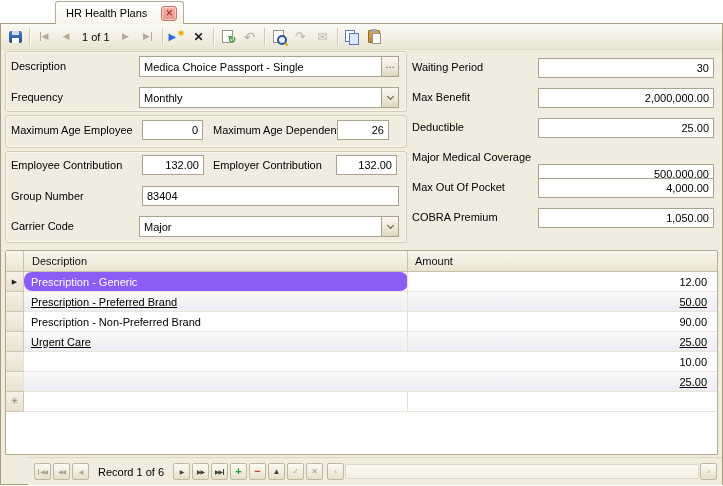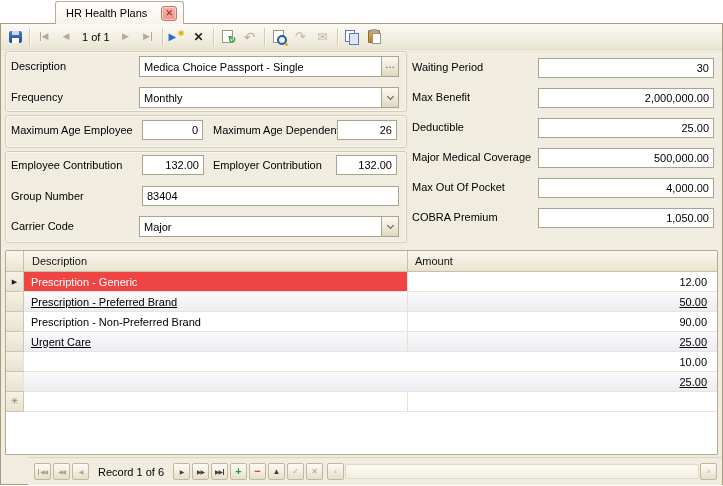--- a/index.html
+++ b/index.html
@@ -73,21 +73,21 @@
   .gh-desc { width:384px; flex:0 0 auto; display:flex; align-items:center; padding-left:8px; border-right:1px solid #c9c0a8; color:#111; }
   .gh-amt { flex:1; display:flex; align-items:center; padding-left:7px; color:#111; }
   .grow { display:flex; height:20px; border-bottom:1px solid #e9e6d9; background:#fff; }
   .grow.alt { background:linear-gradient(180deg,#fafafc 0%,#ededf3 100%);text-decoration:underline; }
   .gc-sel { width:18px; flex:0 0 auto; background:linear-gradient(180deg,#f5f2e8,#e7e2cf); border-right:1px solid #cfc7ae; border-bottom:1px solid #cfc7ae; margin-bottom:-1px;
             display:flex; align-items:center; justify-content:center; }
   .gc-sel .mark { font-size:7px; color:#222; line-height:1; }
   .gc-sel .star { font-size:9px; color:#867c60; line-height:1; }
   .gc-desc { width:384px; flex:0 0 auto; display:flex; align-items:center; padding-left:7px; white-space:nowrap; overflow:hidden; }
   .gc-amt { flex:1; display:flex; align-items:center; justify-content:flex-end; padding-right:10px; border-left:1px solid #e6e3d4; margin-left:-1px; }
-  .grow.sel .gc-desc { background:#ef4444; color:#fff; }
+  .grow.sel .gc-desc { background:#8b5cf6; color:#fff;border-radius:8px; }
 
   
   .navbar { position:absolute; left:0; right:0; top:433px; height:28px; background:#f0ede0; border-top:1px solid #dcd5c1;
             display:flex; align-items:center; padding:0 5px 0 6px; gap:2px;margin-left:27px; }
   .nbtn { width:17px; height:17px; flex:0 0 auto; display:flex; align-items:center; justify-content:center;
           background:linear-gradient(180deg,#fcfaf4 0%,#f0ecdd 55%,#e5dfcb 100%); border:1px solid #c1b8a0; border-radius:2px; }
   .nbtn span { font-size:6px; line-height:1; letter-spacing:-1px; }
   .n-dis span { color:#aca392; }
   .n-en span { color:#43403a; }
   .nbtn .big { font-size:11px; font-weight:bold; letter-spacing:0; }
@@ -188,21 +188,21 @@
       <span class="fbtn">
           <span class="chev"></span>
         </span>
     </div>
 
     <div class="lbl" style="left:10px;top:100px;">Maximum Age Employee</div>
     <div class="fld" style="left:141px;top:96px;width:61px;height:20px;">
       <span class="fval num">0</span>
     </div>
     <div class="lbl" style="left:212px;top:100px;">Maximum Age Dependent</div>
-    <div class="fld" style="left:336px;top:96px;width:60px;height:20px;">
+    <div class="fld" style="left:336px;top:96px;width:52px;height:20px;">
       <span class="fval num">26</span>
     </div>
 
     <div class="lbl" style="left:10px;top:135px;">Employee Contribution</div>
     <div class="fld" style="left:141px;top:131px;width:62px;height:20px;">
       <span class="fval num">132.00</span>
     </div>
     <div class="lbl" style="left:212px;top:135px;">Employer Contribution</div>
     <div class="fld" style="left:335px;top:131px;width:61px;height:20px;">
       <span class="fval num">132.00</span>
@@ -230,21 +230,21 @@
     <div class="fld" style="left:537px;top:64px;width:176px;height:20px;">
       <span class="fval num">2,000,000.00</span>
     </div>
 
     <div class="lbl" style="left:411px;top:97px;">Deductible</div>
     <div class="fld" style="left:537px;top:94px;width:176px;height:20px;">
       <span class="fval num">25.00</span>
     </div>
 
     <div class="lbl" style="left:411px;top:127px;">Major Medical Coverage</div>
-    <div class="fld" style="left:537px;top:124px;width:176px;height:20px;">
+    <div class="fld" style="left:537px;top:140px;width:176px;height:20px;">
       <span class="fval num">500,000.00</span>
     </div>
 
     <div class="lbl" style="left:411px;top:157px;">Max Out Of Pocket</div>
     <div class="fld" style="left:537px;top:154px;width:176px;height:20px;">
       <span class="fval num">4,000.00</span>
     </div>
 
     <div class="lbl" style="left:411px;top:187px;">COBRA Premium</div>
     <div class="fld" style="left:537px;top:184px;width:176px;height:20px;">

